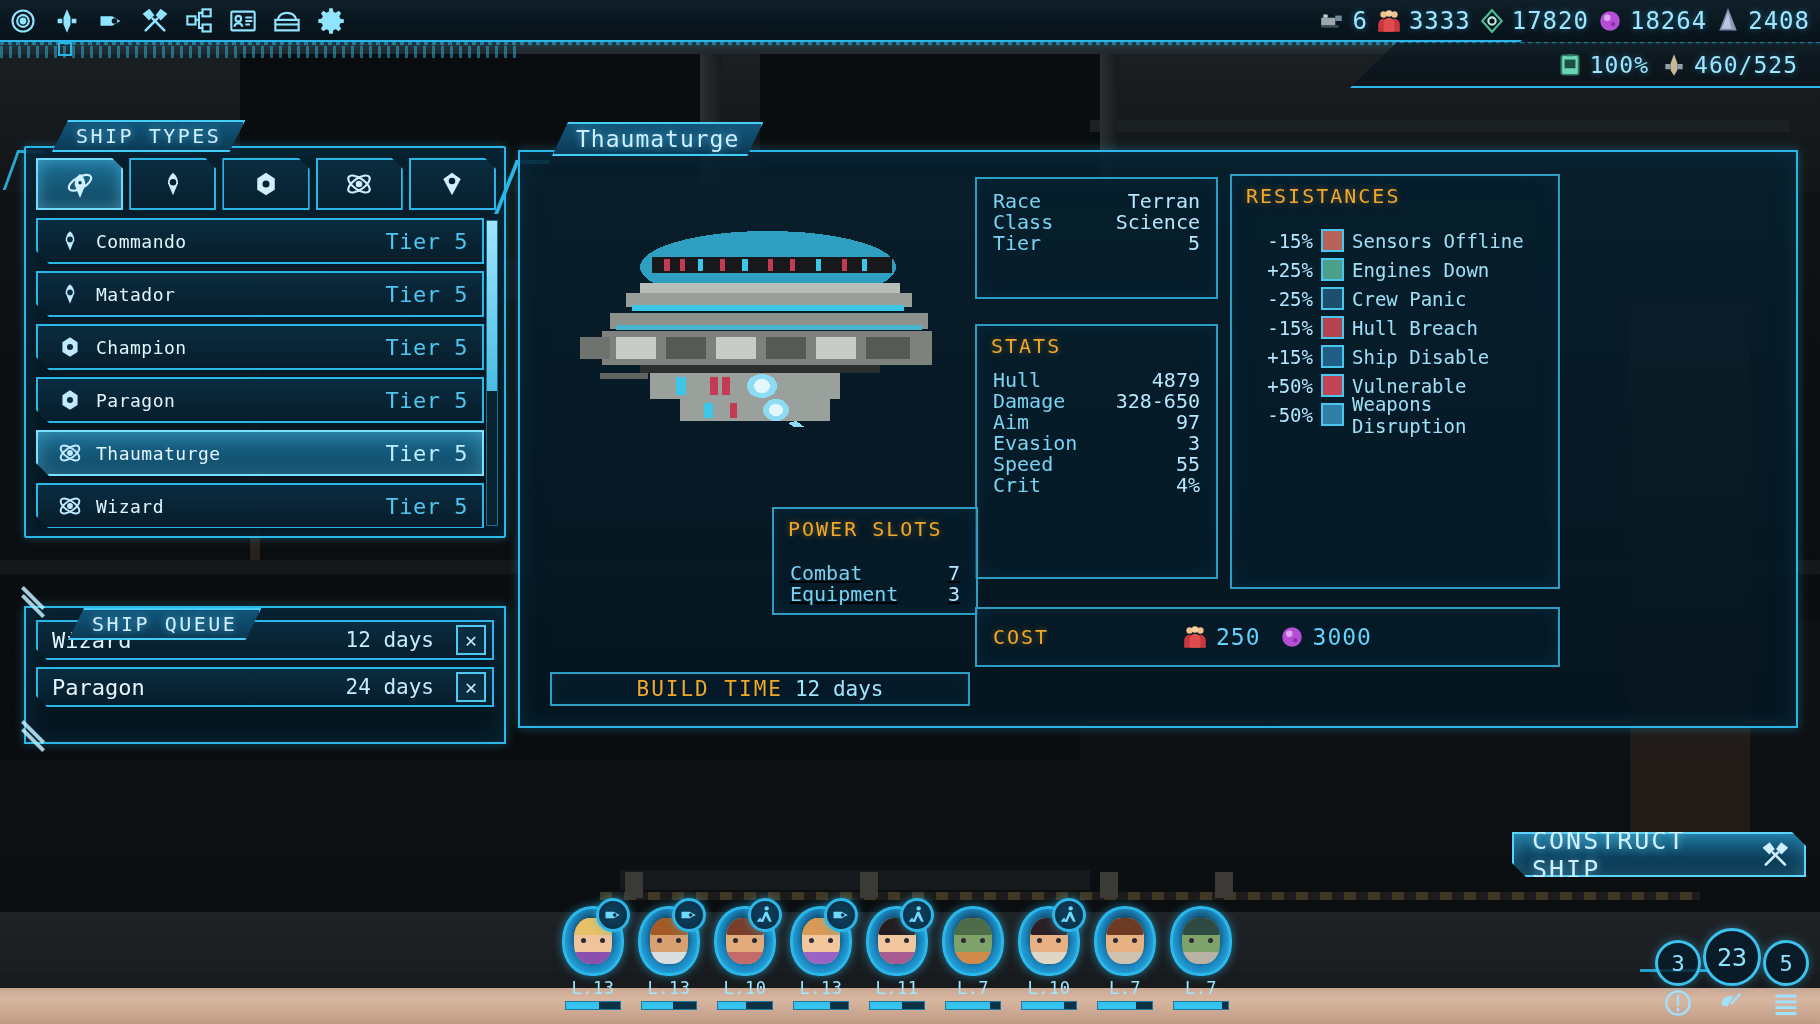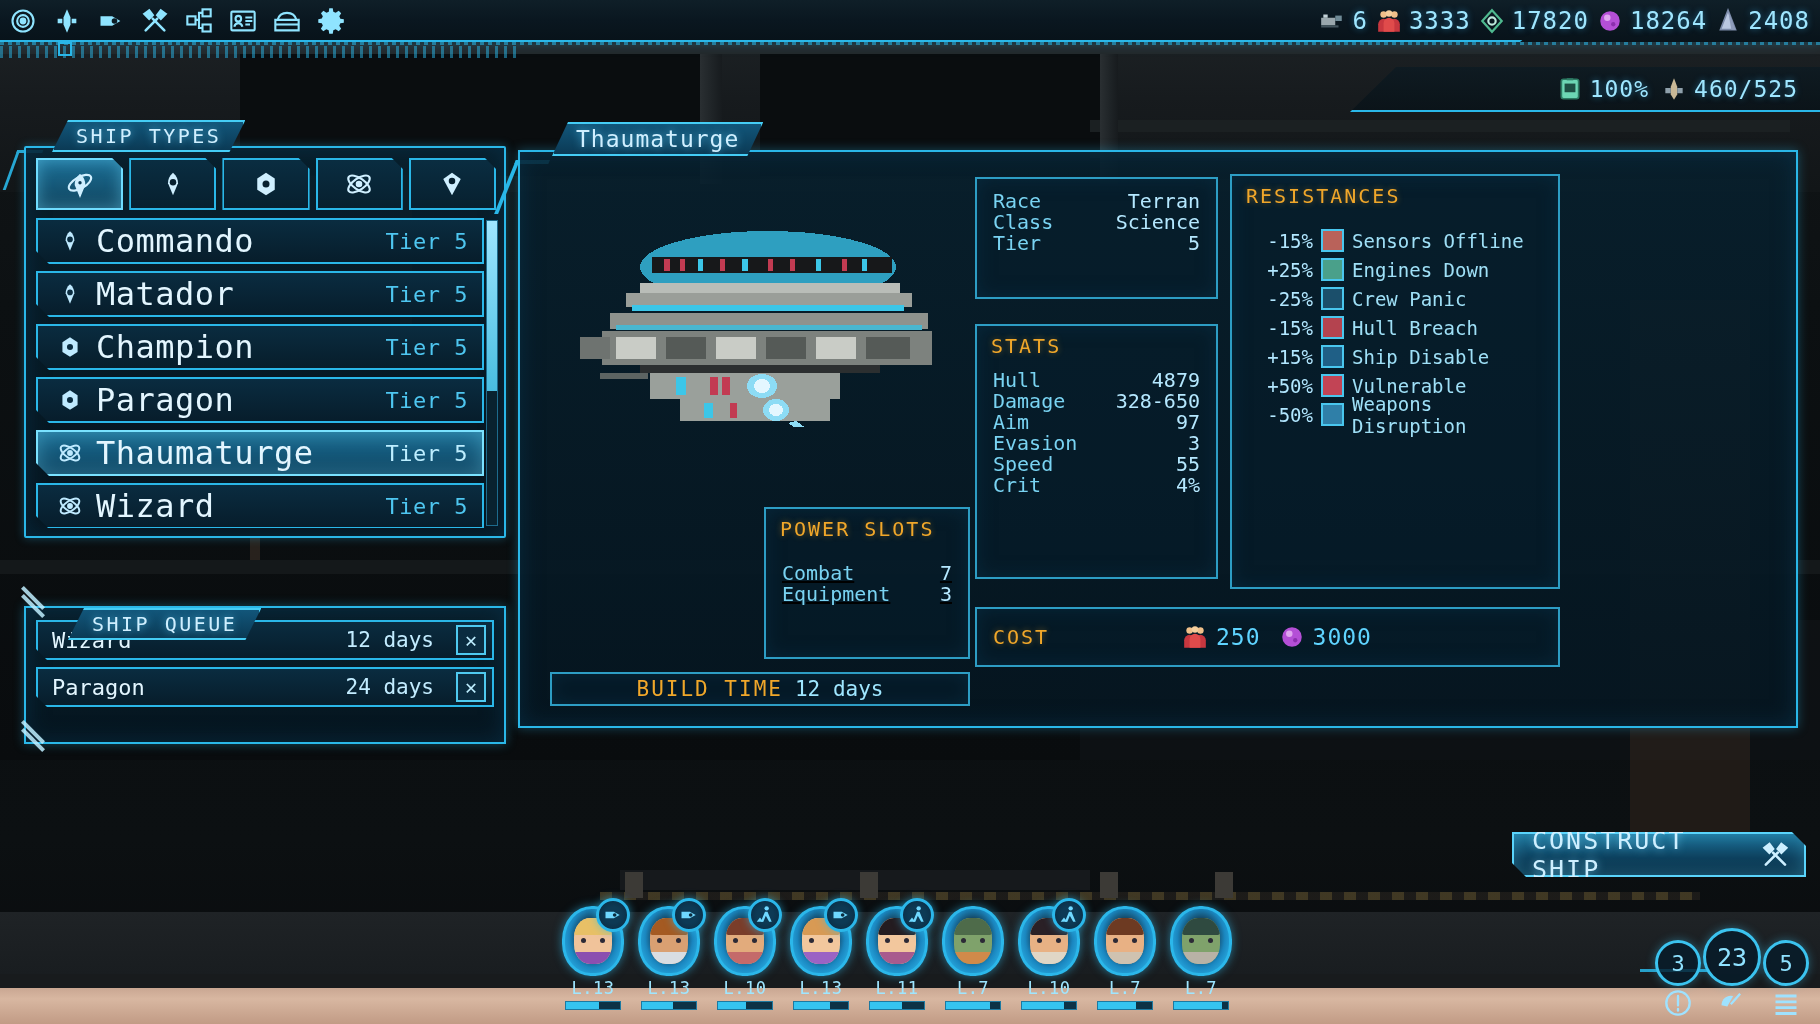--- a/index.html
+++ b/index.html
@@ -58,21 +58,20 @@
   .res { display:flex; align-items:center; gap:7px; }
   .res-val { color:#9fe6ff; font-size:24px; letter-spacing:1px; text-shadow:0 0 6px rgba(60,190,255,.5);}
   .res-ico { width:26px; height:26px; display:block; }
 
   
   .hud2 {
     position:absolute; right:0; top:43px; width:470px; height:45px;
     background: linear-gradient(180deg,#0c1a22cc,#081218cc);
     clip-path: polygon(46px 0, 470px 0, 470px 45px, 0 45px);
     border-bottom:2px solid #2ab7e8;
-    margin-top:24px;
   }
   .hud2-inner{ position:absolute; right:22px; top:0; height:43px; display:flex; align-items:center; gap:12px;}
   .hud2 .res-val{ font-size:23px;}
 
   .hud-dots { position:absolute; left:0; top:46px; width:520px; height:12px;
      background: repeating-linear-gradient(90deg,#2ab7e8 0 3px, transparent 3px 9px); opacity:.5;}
   .hud-dots-sq{ position:absolute; left:58px; top:42px; width:14px;height:14px;border:2px solid #2ab7e8;}
 
   
   .panel {
@@ -115,21 +114,21 @@
     display:flex; align-items:center;
     background: linear-gradient(180deg,#0a2c40,#071d2b);
     border:2px solid #2ab7e8;
     clip-path: polygon(0 0, 100% 0, 100% 100%, 13px 100%, 0 calc(100% - 13px));
     cursor:pointer;
   }
   .shiprow.sel{ background: linear-gradient(180deg,#1a6c92,#0e4360);
     border-color:#7ae2ff; box-shadow: inset 0 0 20px rgba(120,225,255,.35);}
   .shiprow .ico{ width:40px; margin-left:12px; display:flex; align-items:center; justify-content:center;}
   .shiprow .ico svg{ width:26px;height:26px;}
-  .shiprow .nm{ color:#e3f6ff; font-size:32px; margin-left:6px; letter-spacing:.5px;}
+  .shiprow .nm{ color:#e3f6ff; font-size:18px; margin-left:6px; letter-spacing:.5px;}
   .shiprow .tr{ position:absolute; right:14px; color:#4ec6f0; font-size:22px; letter-spacing:.5px;}
   .shiprow.sel .tr{ color:#bdeeff; }
 
   .scroll-track{ position:absolute; right:6px; top:72px; width:12px; height:306px;
      background:#09222f; border:1px solid #1d6b8d;}
   .scroll-thumb{ position:absolute; left:0; top:0; width:10px; height:170px;
      background: linear-gradient(180deg,#9fe6ff,#49bde0); }
 
   
   #shipqueue{ left:24px; top:606px; width:482px; height:138px;}
@@ -157,21 +156,21 @@
   #detail-title{ left:552px; top:122px; z-index:6; height:34px; font-size:23px; letter-spacing:1px;
      text-transform:none;}
 
   .subpanel{ position:absolute; border:2px solid #2d9dc4; background: rgba(6,30,44,.55);
      box-shadow: inset 0 0 18px rgba(8,48,72,.6); }
 
   #info{ left:455px; top:25px; width:243px; height:122px;}
   #stats{ left:455px; top:172px; width:243px; height:255px;}
   #resist{ left:710px; top:22px; width:330px; height:415px;}
   #upgrades{ left:30px; top:355px; width:206px; height:152px;}
-  #power{ left:244px; top:355px; width:206px; height:152px;}
+  #power{ left:252px; top:355px; width:206px; height:108px;}
   #buildtime{ left:30px; top:520px; width:420px; height:34px; display:flex;align-items:center;justify-content:center;gap:12px;}
   #cost{ left:455px; top:455px; width:585px; height:60px; display:flex;align-items:center;}
 
   .kv{ display:flex; justify-content:space-between; padding:0 16px; color:#79d3f2; font-size:20px; line-height:21px;}
   .kv .v{ color:#b5e8ff; }
   .sp-h{ padding:8px 0 0 14px; }
   .sp-body{ margin-top:12px; }
 
   .res-row{ display:flex; align-items:center; justify-content:flex-end; gap:8px; height:29px; padding-right:10px;}
   .res-pct{ color:#b2e7ff; font-size:19px; min-width:62px; text-align:right;}

